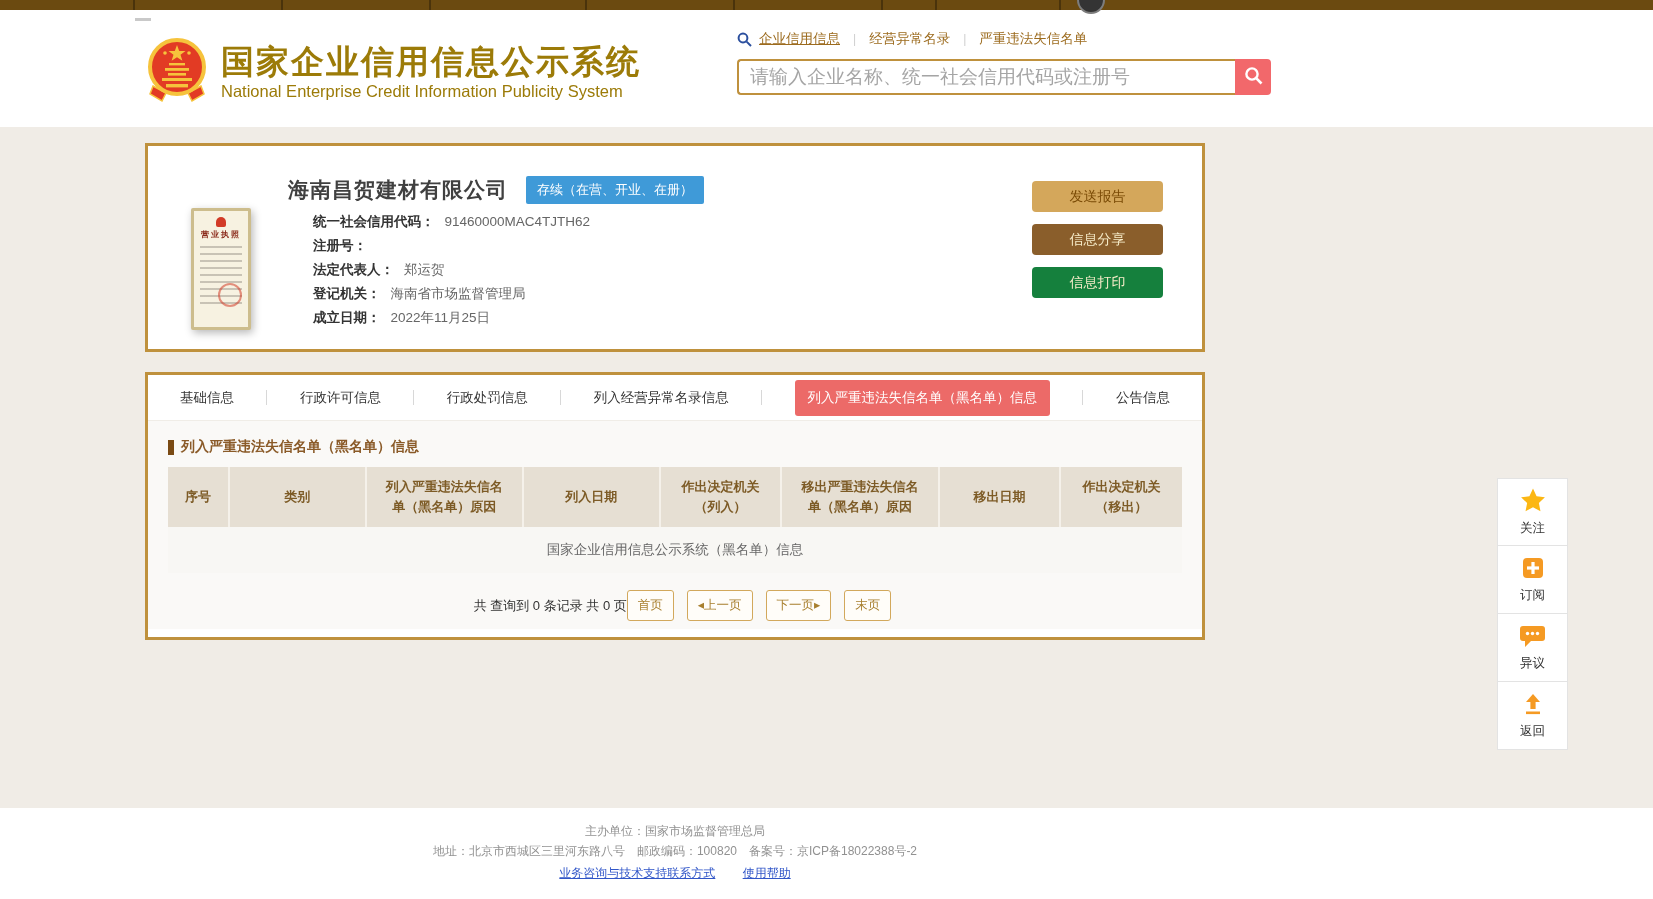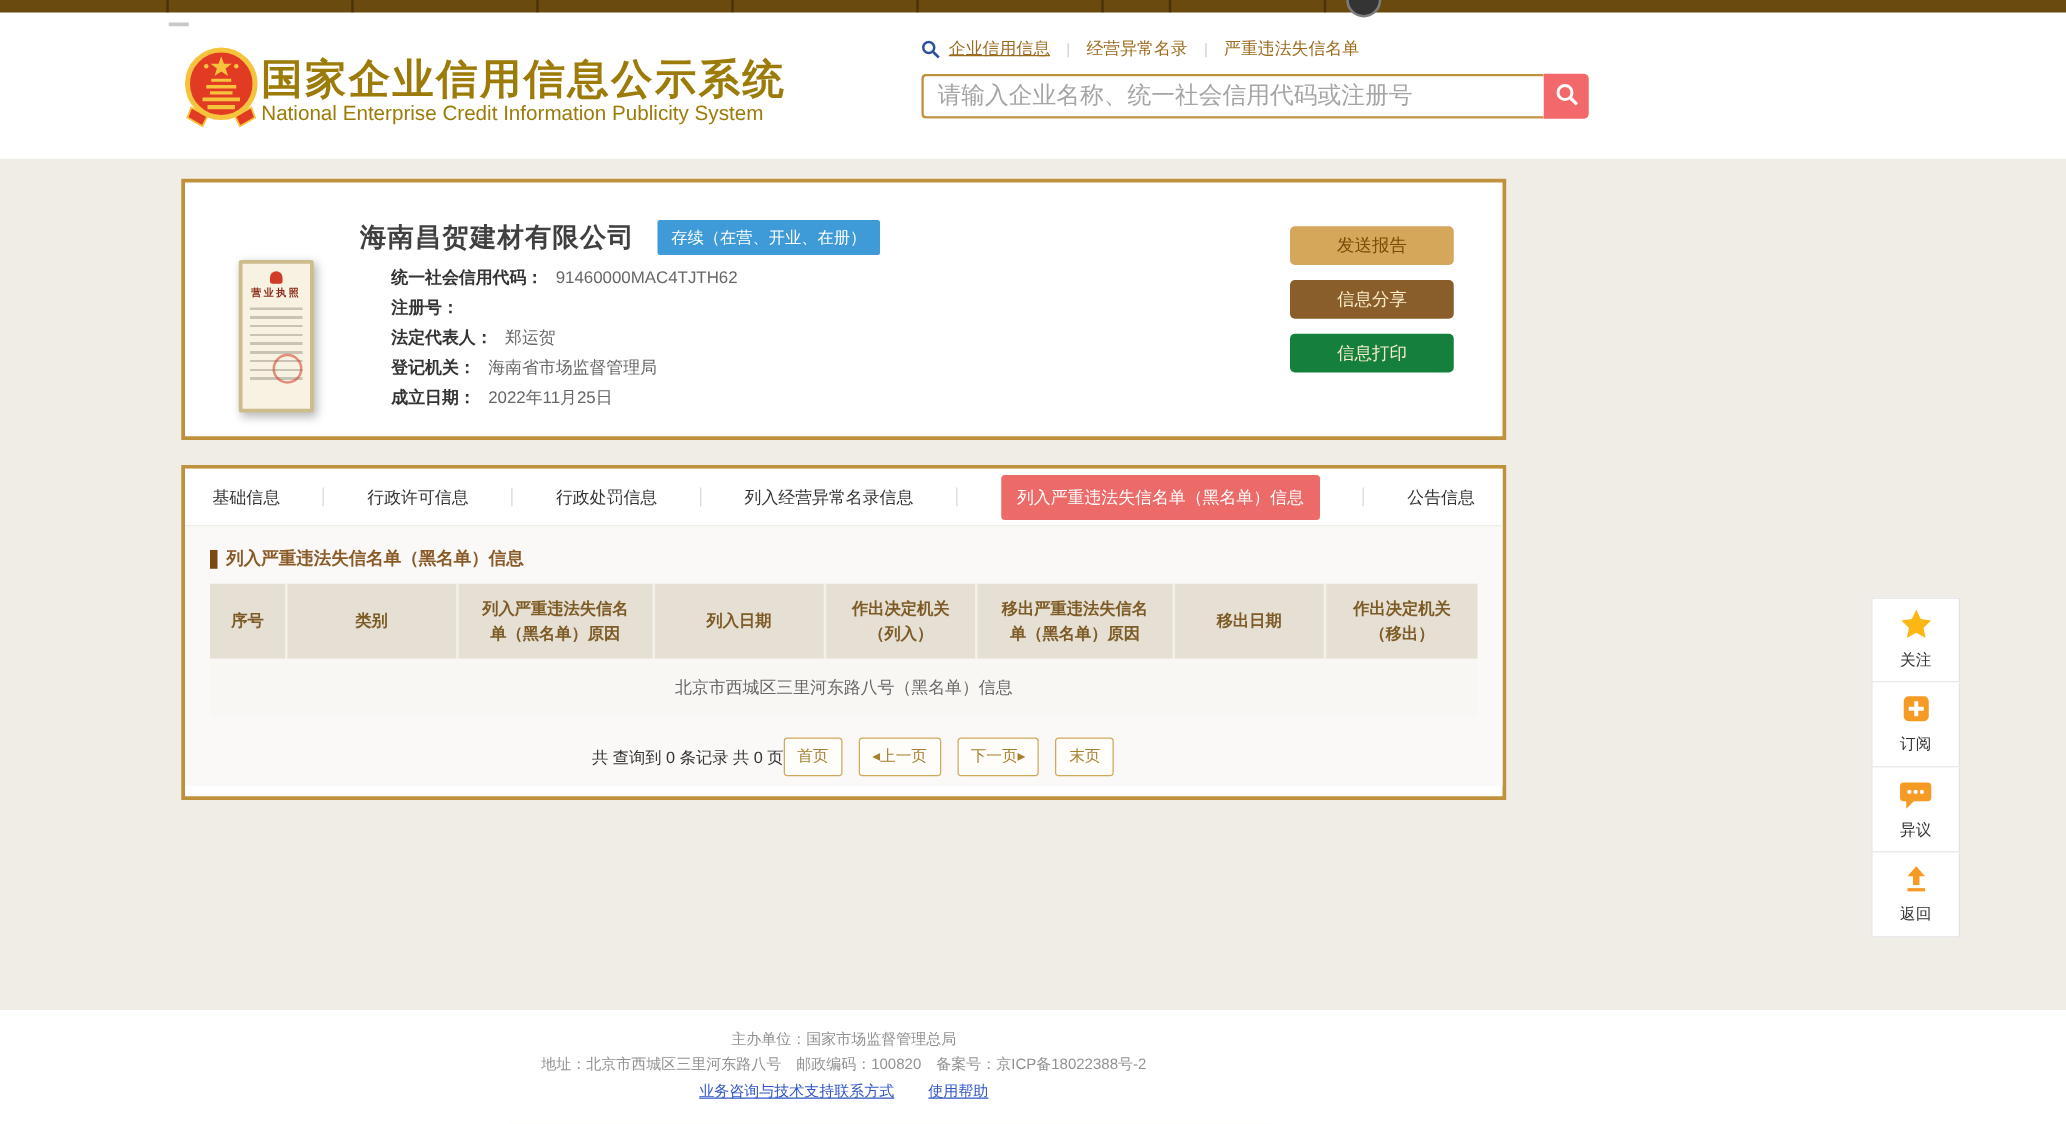--- a/index.html
+++ b/index.html
@@ -12,21 +12,21 @@
   
   .topbar { height:10px; background:#6b4a10; position:relative; z-index:5; }
   .topbar-div { position:absolute; top:0; width:2px; height:10px; background:rgba(0,0,0,.30); }
   .topbar-circle { position:absolute; left:1077px; top:-14px; width:28px; height:28px;
     border-radius:50%; background:#343434; border:2px solid #7d7d7d; z-index:6; }
 
   
   .page-header { height:117px; background:#fff; position:relative; }
   .header-dash { position:absolute; left:135px; top:8px; width:16px; height:3px; background:#c9c9c9; }
   .brand { position:absolute; left:145px; top:26px; display:flex; align-items:center; }
-  .brand-titles { }
+  .brand-titles { margin-left:12px; }
   .title-cn { font-size:33px; font-weight:bold; color:#9c7b08; letter-spacing:2px; line-height:1.15; }
   .title-en { font-size:16.5px; color:#9c7b08; margin-top:1px; }
 
   .search-block { position:absolute; left:737px; top:16px; width:534px; }
   .search-tabs { display:flex; align-items:center; height:26px; font-size:13.5px; color:#9c6b1e; }
   .search-tabs .mag { margin-right:7px; display:flex; }
   .search-tab { color:#9c6b1e; cursor:pointer; text-decoration:none; }
   .search-tab.current { text-decoration:underline; }
   .search-sep { color:#cfcfcf; margin:0 13px; font-size:12px; }
   .search-bar { display:flex; margin-top:7px; height:36px; }
@@ -66,21 +66,21 @@
 
   .company-actions { position:absolute; left:884px; top:35px; width:131px; }
   .act-btn { display:block; width:131px; height:31px; margin-bottom:12px; border:none;
     border-radius:4px; font-size:14px; cursor:pointer; font-family:inherit; }
   .act-report { background:#d4a75b; color:#7a4a05; }
   .act-share  { background:#8a5e2b; color:#f7ecc9; }
   .act-print  { background:#15803d; color:#f7ecc9; }
 
   
   .tabbar { height:45px; display:flex; align-items:center; justify-content:space-between;
-    padding:0 22px; background:#fff; }
+    padding:0 32px; background:#fff; }
   .tab { font-size:13.5px; color:#333; cursor:pointer; white-space:nowrap; }
   .tab.active { background:#ec6a68; color:#fff; padding:9px 13px; border-radius:3px; }
   .tab-sep { width:1px; height:15px; background:#d8d8d8; }
 
   .table-section { background:#faf9f7; border-top:1px solid #f0ede7;
     height:209px; padding:0 20px; }
   .section-title { display:flex; align-items:center; margin:17px 0 11px;
     font-size:14px; font-weight:bold; color:#8a5a28; }
   .section-title .tick { width:6px; height:15px; background:#7a4a14; margin-right:7px; }
 
@@ -285,21 +285,21 @@
 
             </th>
             <th>
               <div class="th-line">作出决定机关</div>
               <div class="th-line">（移出）</div>
             </th>
           </tr>
         </thead>
         <tbody>
           <tr>
-            <td class="empty-cell" colspan="8">北京市西城区三里河东路八号（黑名单）信息</td>
+            <td class="empty-cell" colspan="8">国家企业信用信息公示系统（黑名单）信息</td>
           </tr>
         </tbody>
       </table>
 
       <div class="pager-row">
         <span class="pager-summary">共 查询到 0 条记录 共 0 页</span>
         <span class="pager-btns">
           <button class="pg-btn">首页</button>
           <button class="pg-btn">◂上一页</button>
           <button class="pg-btn">下一页▸</button>

